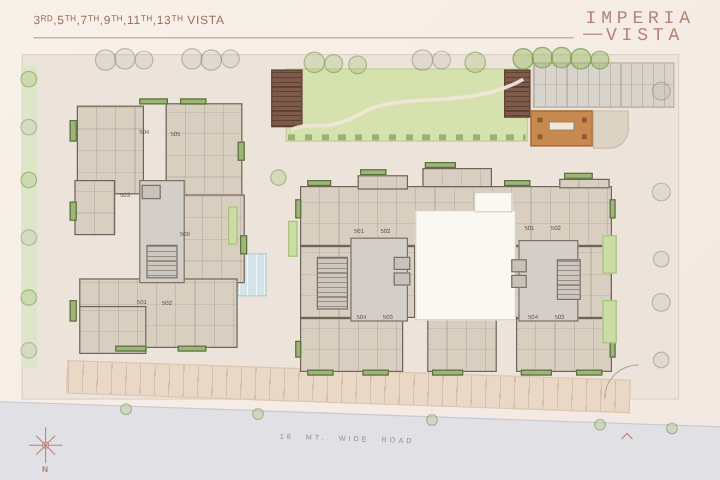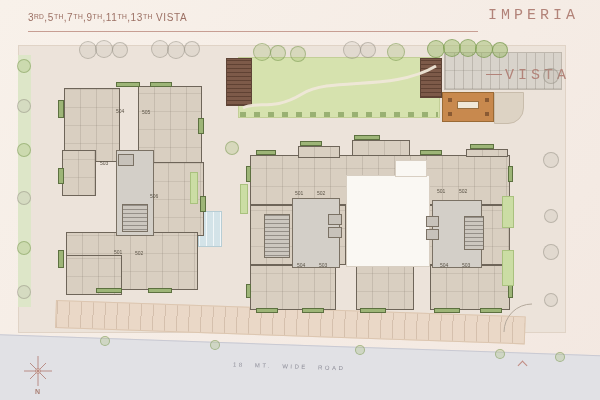--- a/index.html
+++ b/index.html
@@ -92,21 +92,21 @@
       <circle cx="38" cy="371" r="1.1"></circle>
     </g>
   </svg>
   <div class="abs nlabel" style="left:35px;top:388px;">N</div>
 
   <div class="abs chevron" style="left:519px;top:362px;"></div>
 
   <div class="abs title" style="left:28px;top:12px;">3ᴿᴰ,5ᵀᴴ,7ᵀᴴ,9ᵀᴴ,11ᵀᴴ,13ᵀᴴ VISTA</div>
   <div class="abs rule" style="left:28px;top:31px;width:450px;"></div>
   <div class="abs brand" style="left:488px;top:7px;">IMPERIA</div>
-  <div class="abs" style="left:486px;top:20px;white-space:nowrap;margin-top:45px;">
+  <div class="abs" style="left:486px;top:20px;white-space:nowrap;">
     <span class="brand-dash"></span><span class="brand">VISTA</span>
   </div>
 
 <div class="abs wing" style="left:64px;top:88px;width:56px;height:74px;"></div>
     <div class="abs wing" style="left:138px;top:86px;width:64px;height:80px;"></div>
     <div class="abs wing" style="left:62px;top:150px;width:34px;height:46px;"></div>
     <div class="abs wing" style="left:152px;top:162px;width:52px;height:74px;"></div>
     <div class="abs wing" style="left:66px;top:232px;width:132px;height:58px;"></div>
     <div class="abs wing" style="left:66px;top:255px;width:56px;height:40px;"></div>
     <div class="abs wing" style="left:250px;top:155px;width:260px;height:50px;"></div>

